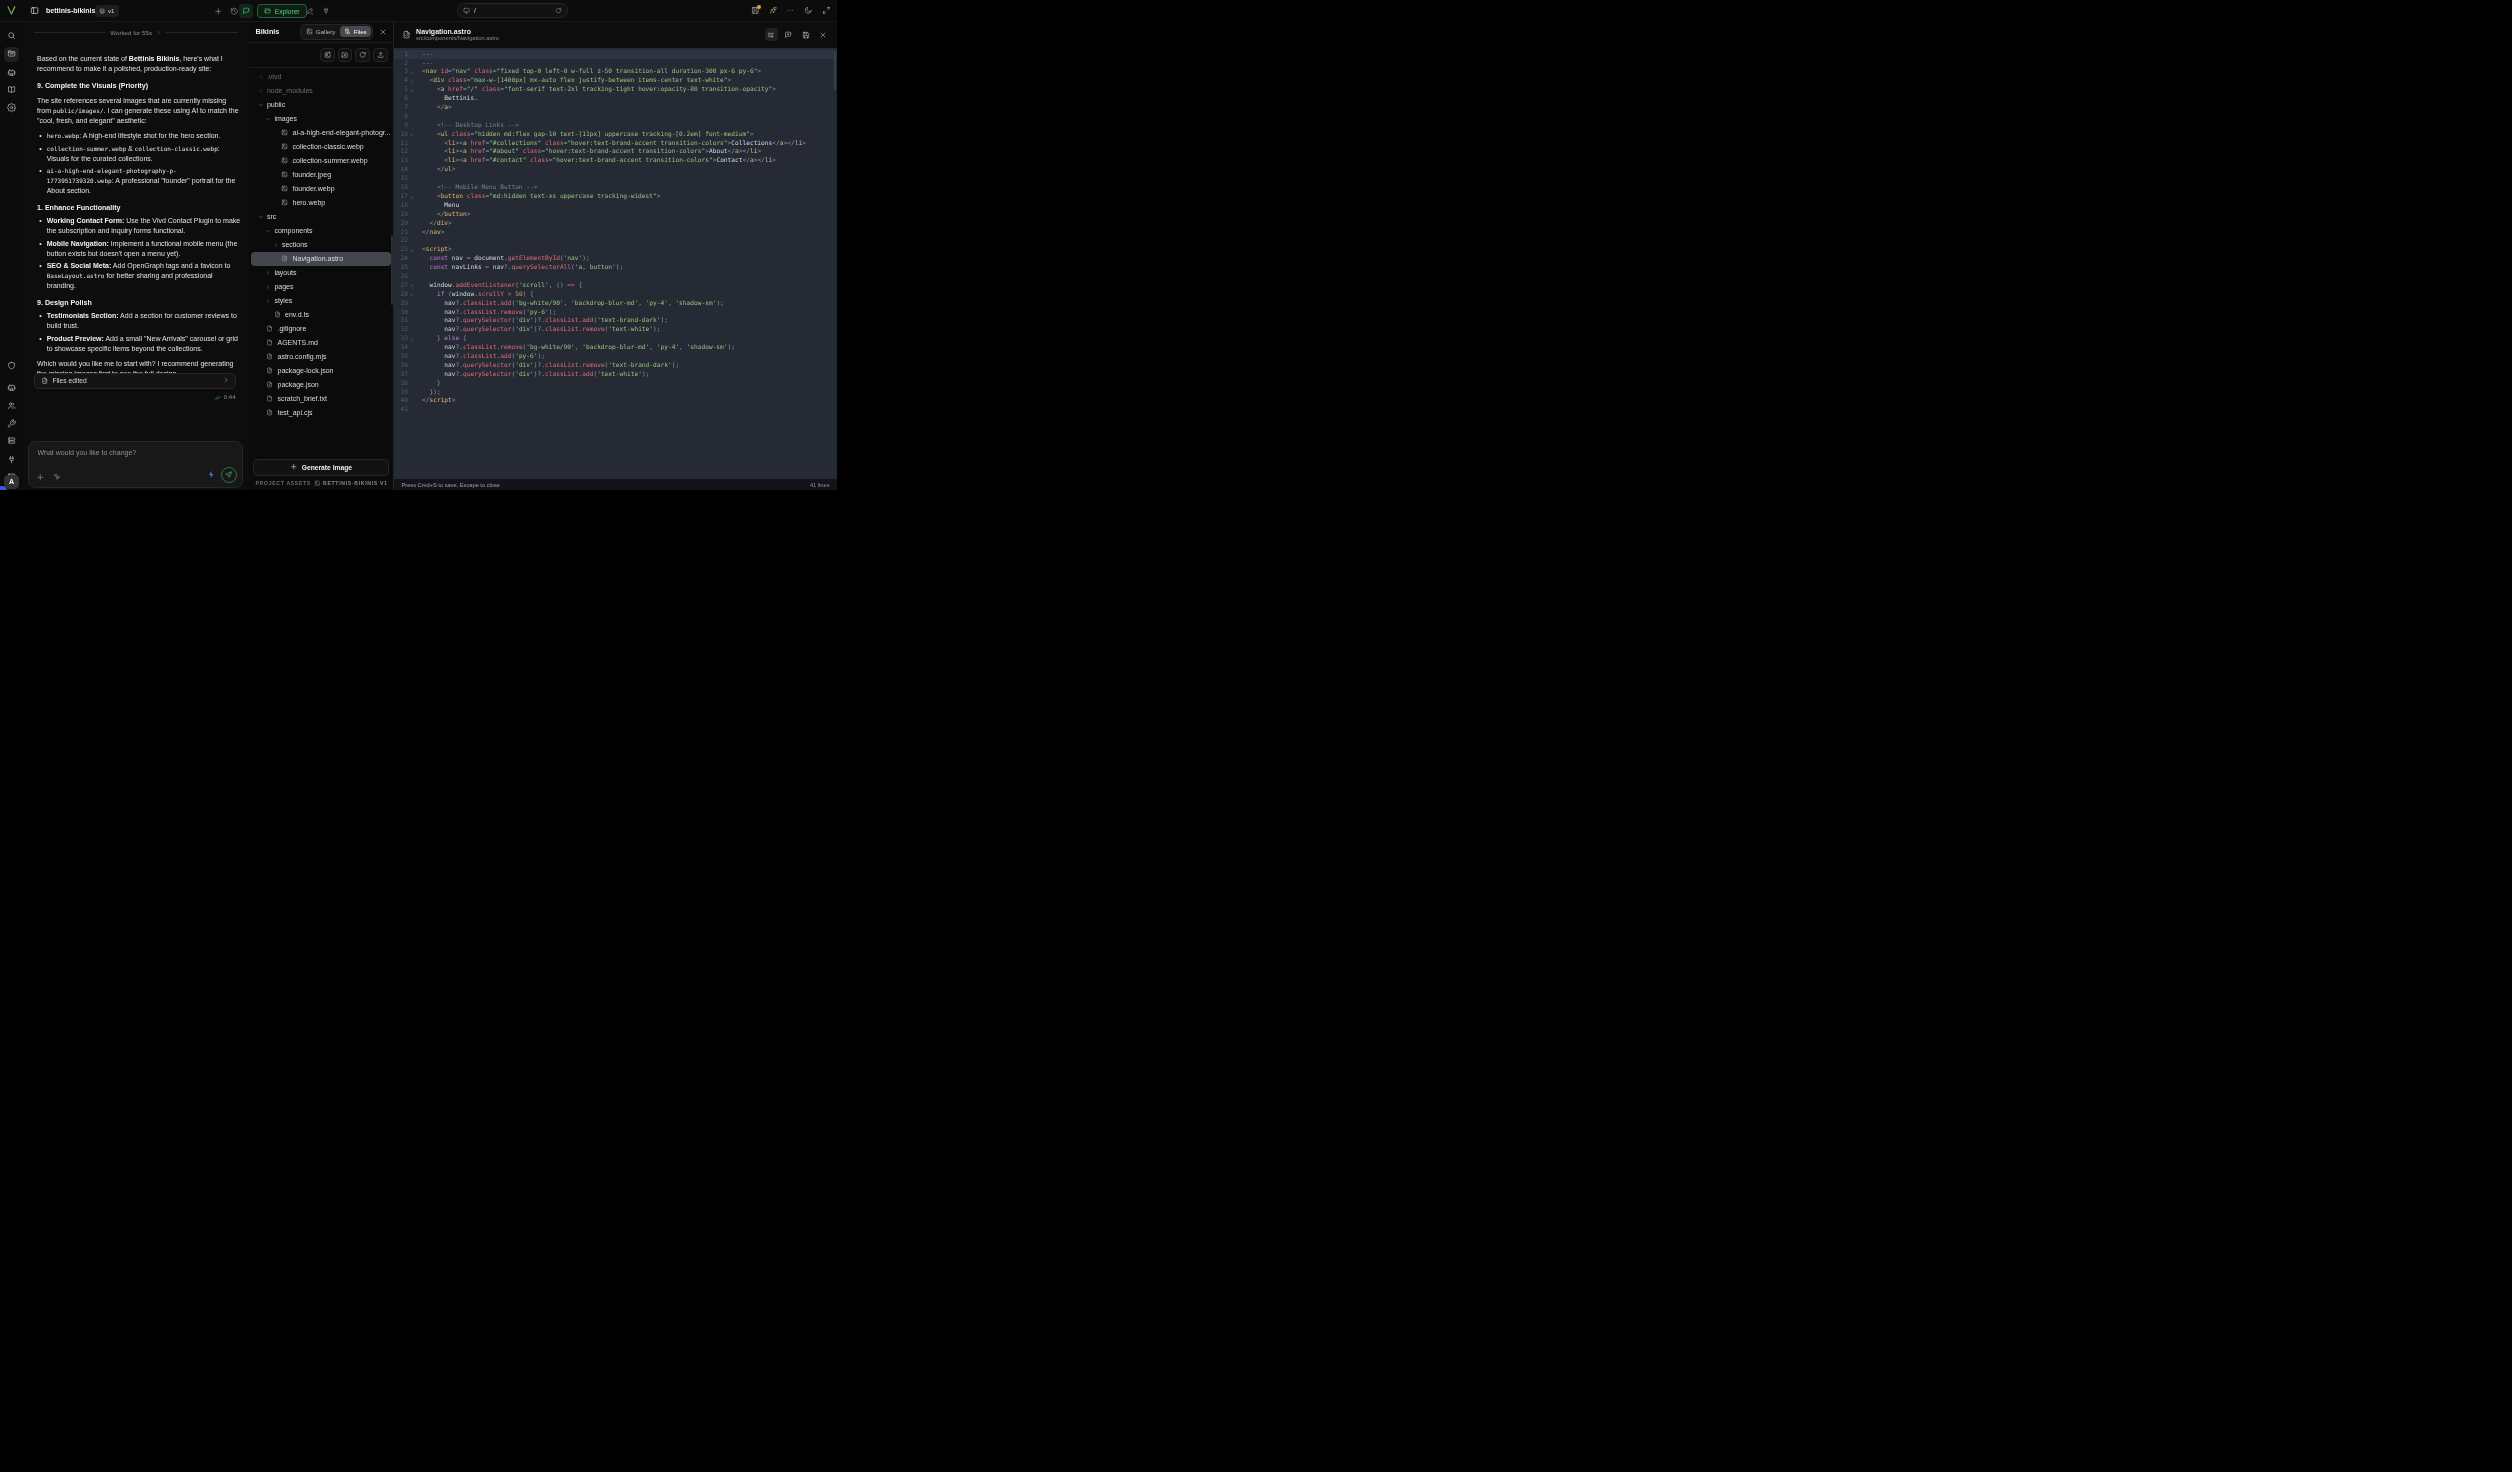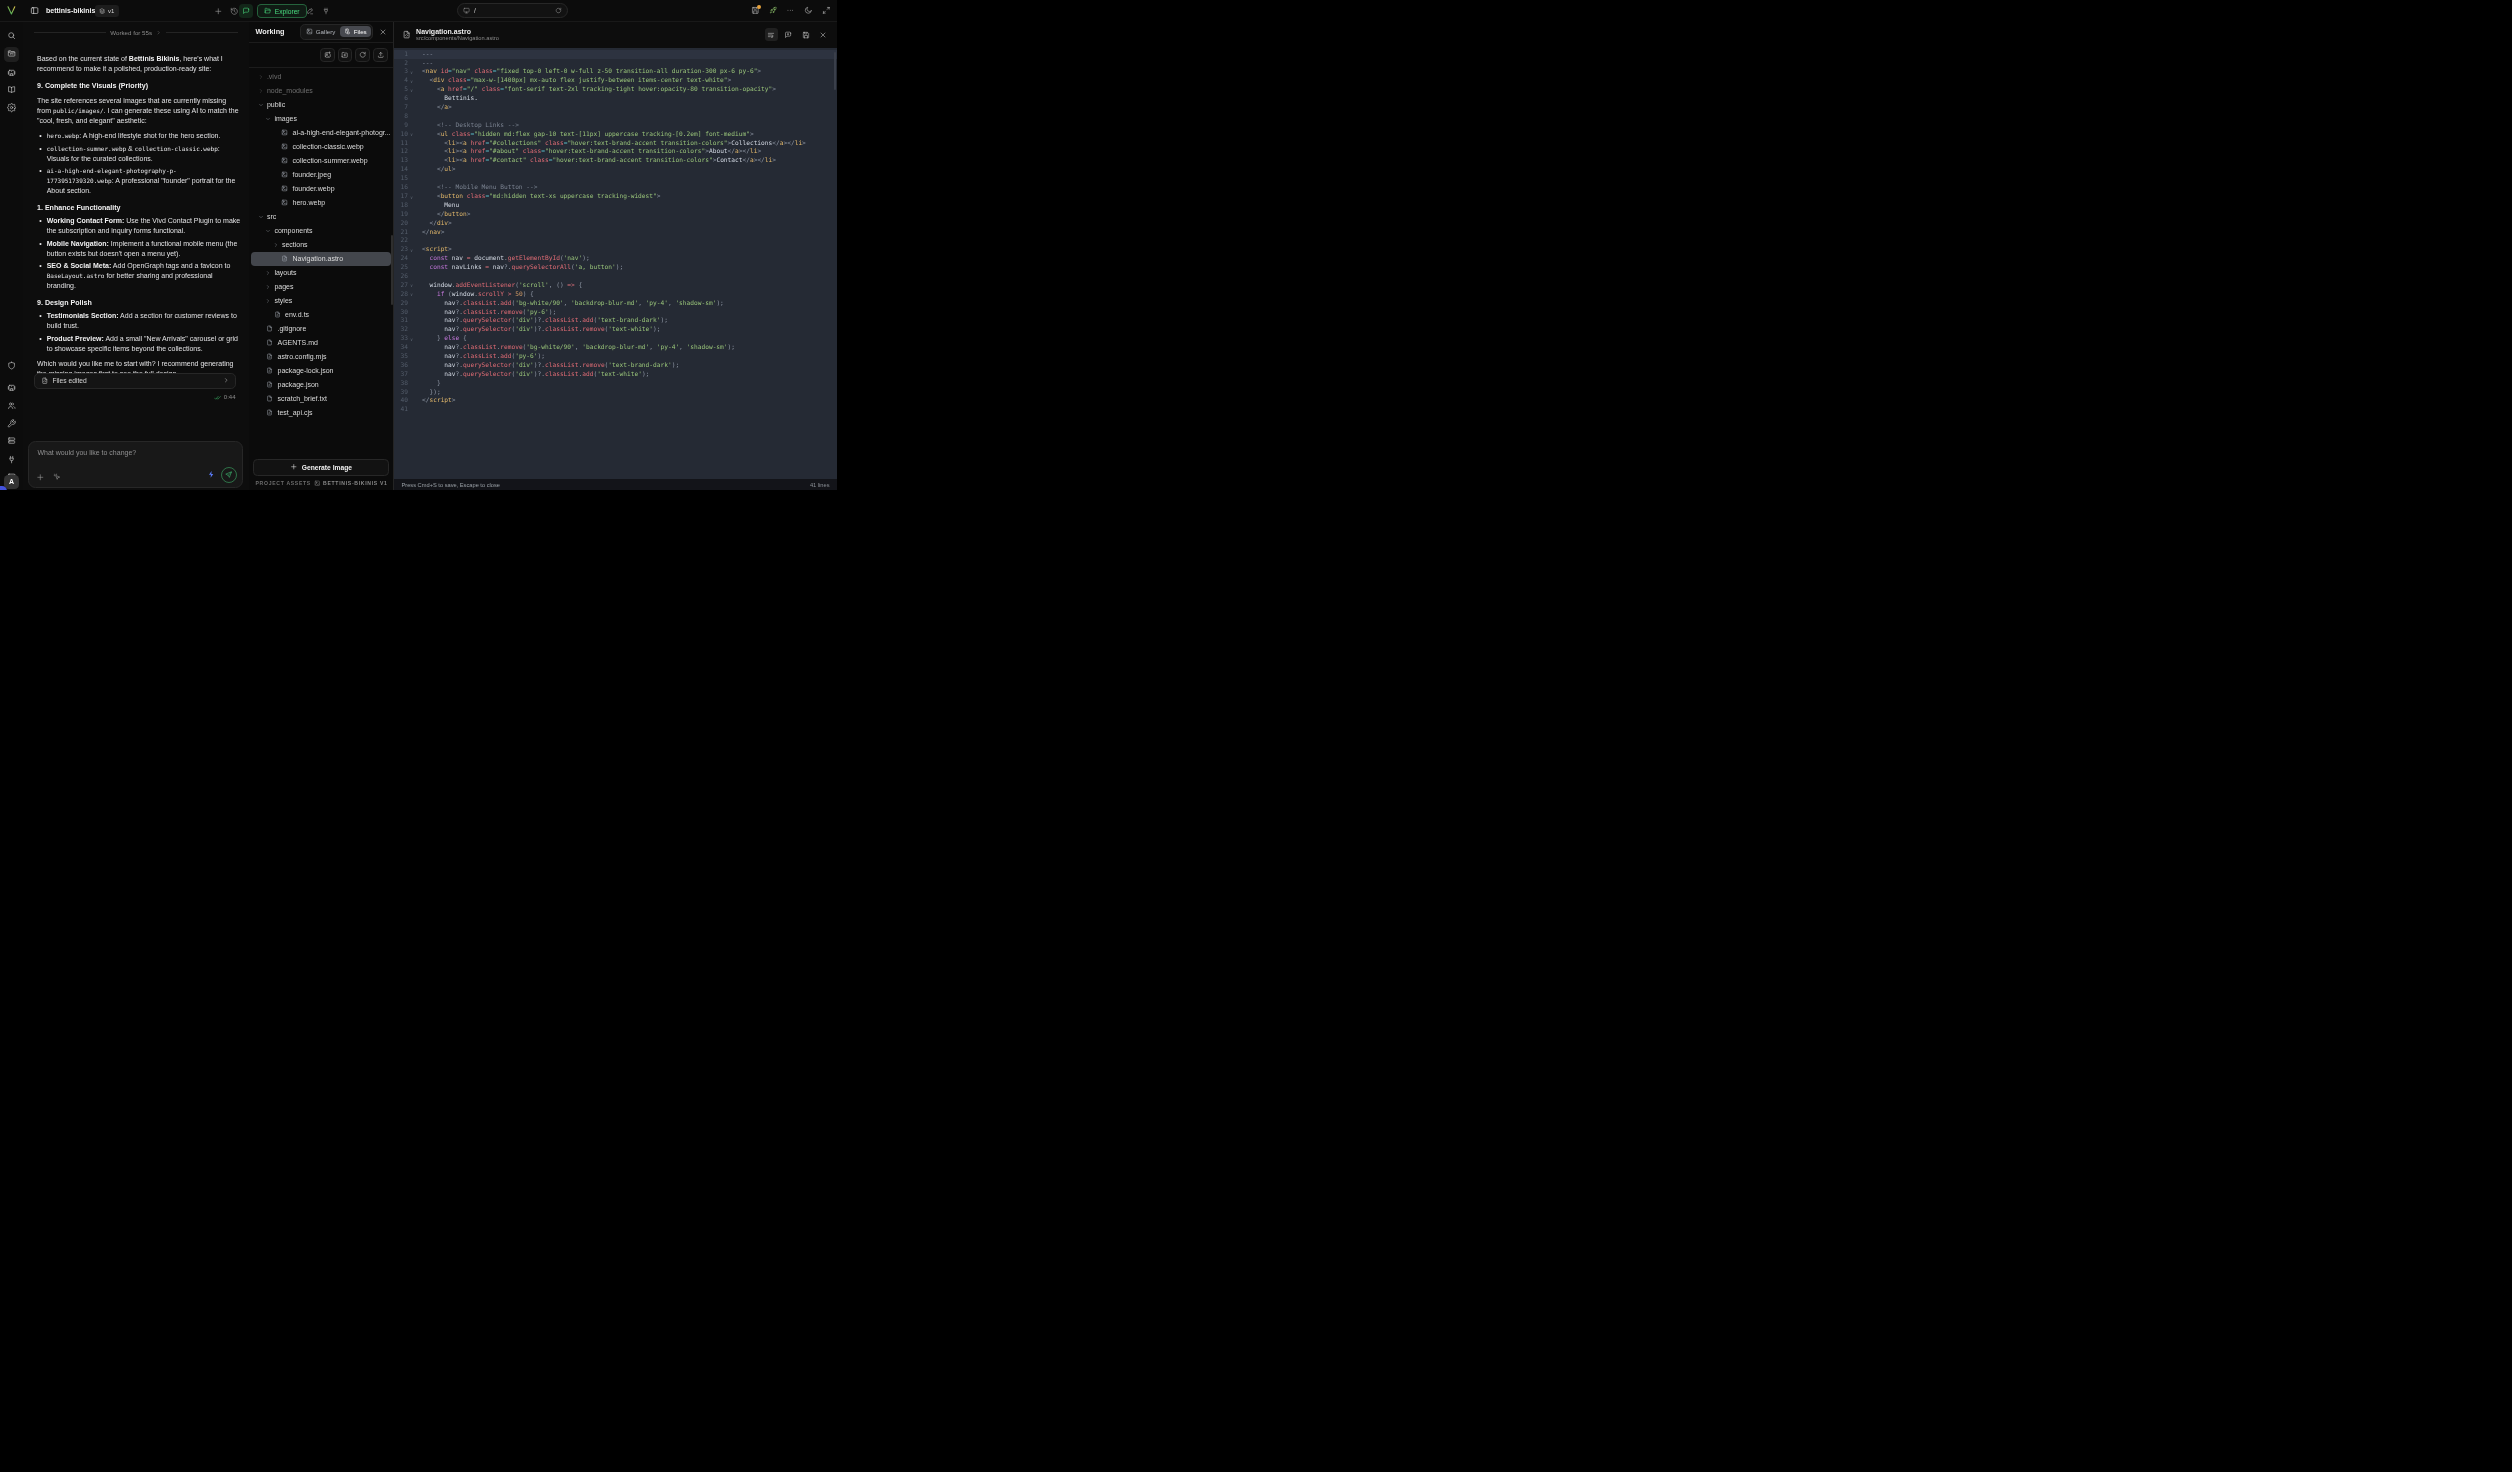--- a/index.html
+++ b/index.html
@@ -393,21 +393,21 @@
                 <path d="M20.5 3.5 10.5 13.5M20.5 3.5l-6.5 17-3.5-6.5-7-3.5z"></path>
               </svg>
             </span>
           </span>
       </span>
     </div>
   </section>
 
   <section class="assets">
     <div class="as-head">
-      <span class="as-title">Working</span>
+      <span class="as-title">Bikinis</span>
       <span class="tab-group">
         <span class="tab">
           <span style="display:flex">
               <svg width="7" height="7" viewBox="0 0 24 24" fill="none" stroke="currentColor" stroke-width="1.7" stroke-linecap="round" stroke-linejoin="round">
                 <rect x="4" y="4" width="16" height="16" rx="2.5"></rect>
                 <circle cx="9.3" cy="9.3" r="1.5"></circle>
                 <path d="M4 17l5-4.5 4 4 2.5-2.5L20 18"></path>
               </svg>
             </span>
           <span>Gallery</span>

